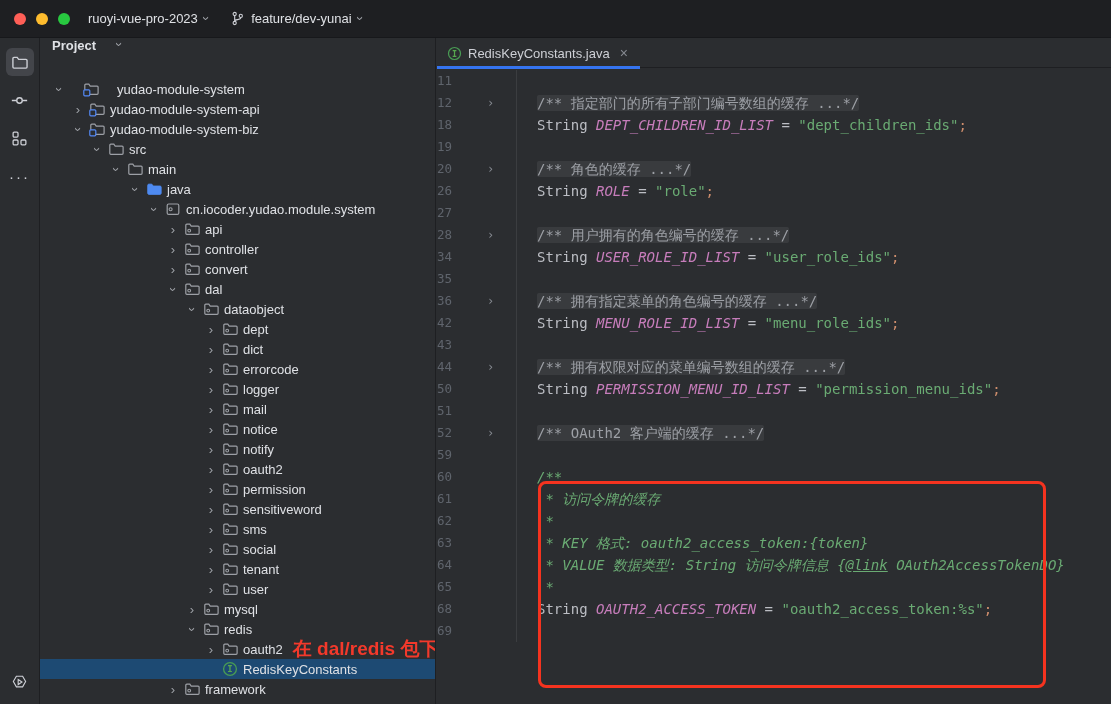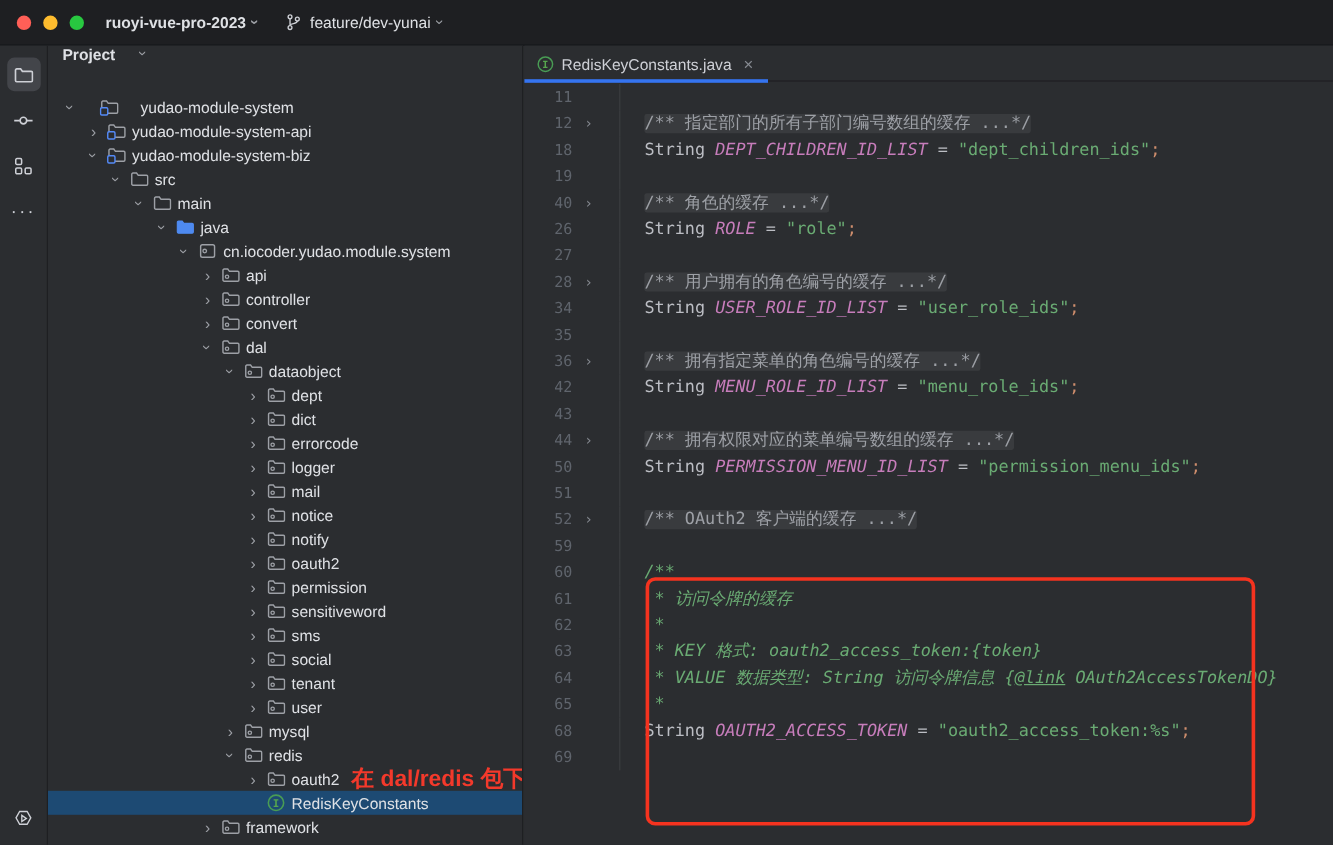--- a/index.html
+++ b/index.html
@@ -7,21 +7,21 @@
     font-family:"Liberation Sans", sans-serif; }
   .app { position:relative; width:1111px; height:704px; }
 
   
   .titlebar { position:absolute; top:0; left:0; right:0; height:38px; background:#1E1F22;
     border-bottom:1px solid #17181B; display:flex; align-items:center; }
   .lights { display:flex; gap:10px; margin-left:14px; }
   .light { width:12px; height:12px; border-radius:50%; }
   .light.red{ background:#FF5F57; } .light.yellow{ background:#FEBC2E; } .light.green{ background:#28C840; }
   .tb-item { display:flex; align-items:center; gap:6px; color:#DFE1E5; font-size:13px; margin-left:22px; cursor:pointer; }
-  .tb-item.project-name { font-weight:bold; margin-left:18px; }
+  .tb-item.project-name { font-weight:normal; margin-left:18px; }
   .chev { display:inline-block; color:#9DA0A6; font-size:13px; transform:rotate(90deg); line-height:1; }
   .branch-svg { width:15px; height:15px; }
 
   
   .stripe { position:absolute; top:38px; left:0; bottom:0; width:40px; background:#2B2D30;
     border-right:1px solid #1E1F22; display:flex; flex-direction:column; align-items:center; }
   .stripe-btn { width:28px; height:28px; margin-top:10px; border-radius:6px; display:flex;
     align-items:center; justify-content:center; cursor:pointer; }
   .stripe-btn.selected { background:#43454A; }
   .stripe-btn svg { width:17px; height:17px; }
@@ -51,21 +51,21 @@
   .tab { position:absolute; top:0; left:0; height:30px; padding:0 12px 0 10px; display:flex;
     align-items:center; gap:6px; cursor:pointer; }
   .tab-title { color:#CED0D6; font-size:13px; }
   .tab-close { color:#868A91; font-size:14px; margin-left:4px; cursor:pointer; }
   .tab-underline { position:absolute; left:0; bottom:-1px; height:3px; width:100%; background:#3574F0; }
   .tab-icon svg { width:15px; height:15px; display:block; }
 
   .codewrap { position:absolute; top:30px; left:0; right:0; bottom:0; overflow:hidden; padding-top:2px; }
   .cline { display:flex; height:22px; line-height:22px;
     font-family:"DejaVu Sans Mono","Liberation Mono",monospace; font-size:14px; white-space:pre; }
-  .ln { width:40px; text-align:right; color:#5F646C; font-size:12.5px; flex:none; }
+  .ln { width:40px; color:#5F646C; font-size:12.5px; flex:none; }
   .fld { width:27px; text-align:center; color:#868A91; font-size:12px; flex:none; }
   .gsp { width:13px; border-right:1px solid #3B3D40; flex:none; }
   .ctext { padding-left:20px; }
   .tk-type { color:#BCBEC4; }
   .tk-plain { color:#BCBEC4; }
   .tk-const { color:#C77DBB; font-style:italic; }
   .tk-str { color:#6AAB73; }
   .tk-semi { color:#CF8E6D; }
   .tk-fold { color:#9DA0A6; background:rgba(255,255,255,0.07); border-radius:2px; }
   .tk-doc { color:#6AAB73; font-style:italic; }
@@ -459,21 +459,21 @@
         <span class="tab-close">×</span>
         <span class="tab-underline"></span>
       </div>
     </div>
     <div class="codewrap" id="code">
       <div class="anno-box"></div>
     <div class="cline"><span class="ln">11</span><span class="fld"></span><span class="gsp"></span><span class="ctext"></span></div>
         <div class="cline"><span class="ln">12</span><span class="fld">›</span><span class="gsp"></span><span class="ctext"><span class="tk-fold">/** 指定部门的所有子部门编号数组的缓存 ...*/</span></span></div>
         <div class="cline"><span class="ln">18</span><span class="fld"></span><span class="gsp"></span><span class="ctext"><span class="tk-type">String </span><span class="tk-const">DEPT_CHILDREN_ID_LIST</span><span class="tk-plain"> = </span><span class="tk-str">"dept_children_ids"</span><span class="tk-semi">;</span></span></div>
         <div class="cline"><span class="ln">19</span><span class="fld"></span><span class="gsp"></span><span class="ctext"></span></div>
-        <div class="cline"><span class="ln">40</span><span class="fld">›</span><span class="gsp"></span><span class="ctext"><span class="tk-fold">/** 角色的缓存 ...*/</span></span></div>
+        <div class="cline"><span class="ln">20</span><span class="fld">›</span><span class="gsp"></span><span class="ctext"><span class="tk-fold">/** 角色的缓存 ...*/</span></span></div>
         <div class="cline"><span class="ln">26</span><span class="fld"></span><span class="gsp"></span><span class="ctext"><span class="tk-type">String </span><span class="tk-const">ROLE</span><span class="tk-plain"> = </span><span class="tk-str">"role"</span><span class="tk-semi">;</span></span></div>
         <div class="cline"><span class="ln">27</span><span class="fld"></span><span class="gsp"></span><span class="ctext"></span></div>
         <div class="cline"><span class="ln">28</span><span class="fld">›</span><span class="gsp"></span><span class="ctext"><span class="tk-fold">/** 用户拥有的角色编号的缓存 ...*/</span></span></div>
         <div class="cline"><span class="ln">34</span><span class="fld"></span><span class="gsp"></span><span class="ctext"><span class="tk-type">String </span><span class="tk-const">USER_ROLE_ID_LIST</span><span class="tk-plain"> = </span><span class="tk-str">"user_role_ids"</span><span class="tk-semi">;</span></span></div>
         <div class="cline"><span class="ln">35</span><span class="fld"></span><span class="gsp"></span><span class="ctext"></span></div>
         <div class="cline"><span class="ln">36</span><span class="fld">›</span><span class="gsp"></span><span class="ctext"><span class="tk-fold">/** 拥有指定菜单的角色编号的缓存 ...*/</span></span></div>
         <div class="cline"><span class="ln">42</span><span class="fld"></span><span class="gsp"></span><span class="ctext"><span class="tk-type">String </span><span class="tk-const">MENU_ROLE_ID_LIST</span><span class="tk-plain"> = </span><span class="tk-str">"menu_role_ids"</span><span class="tk-semi">;</span></span></div>
         <div class="cline"><span class="ln">43</span><span class="fld"></span><span class="gsp"></span><span class="ctext"></span></div>
         <div class="cline"><span class="ln">44</span><span class="fld">›</span><span class="gsp"></span><span class="ctext"><span class="tk-fold">/** 拥有权限对应的菜单编号数组的缓存 ...*/</span></span></div>
         <div class="cline"><span class="ln">50</span><span class="fld"></span><span class="gsp"></span><span class="ctext"><span class="tk-type">String </span><span class="tk-const">PERMISSION_MENU_ID_LIST</span><span class="tk-plain"> = </span><span class="tk-str">"permission_menu_ids"</span><span class="tk-semi">;</span></span></div>

